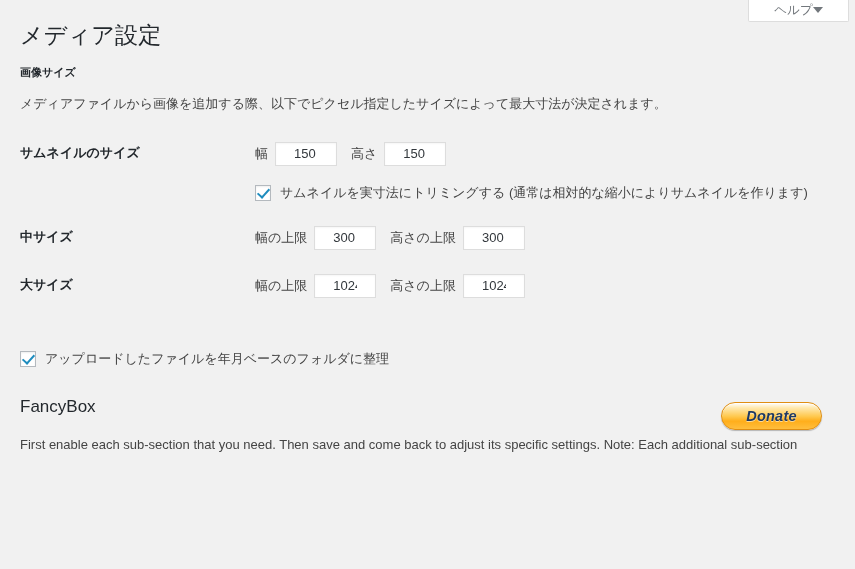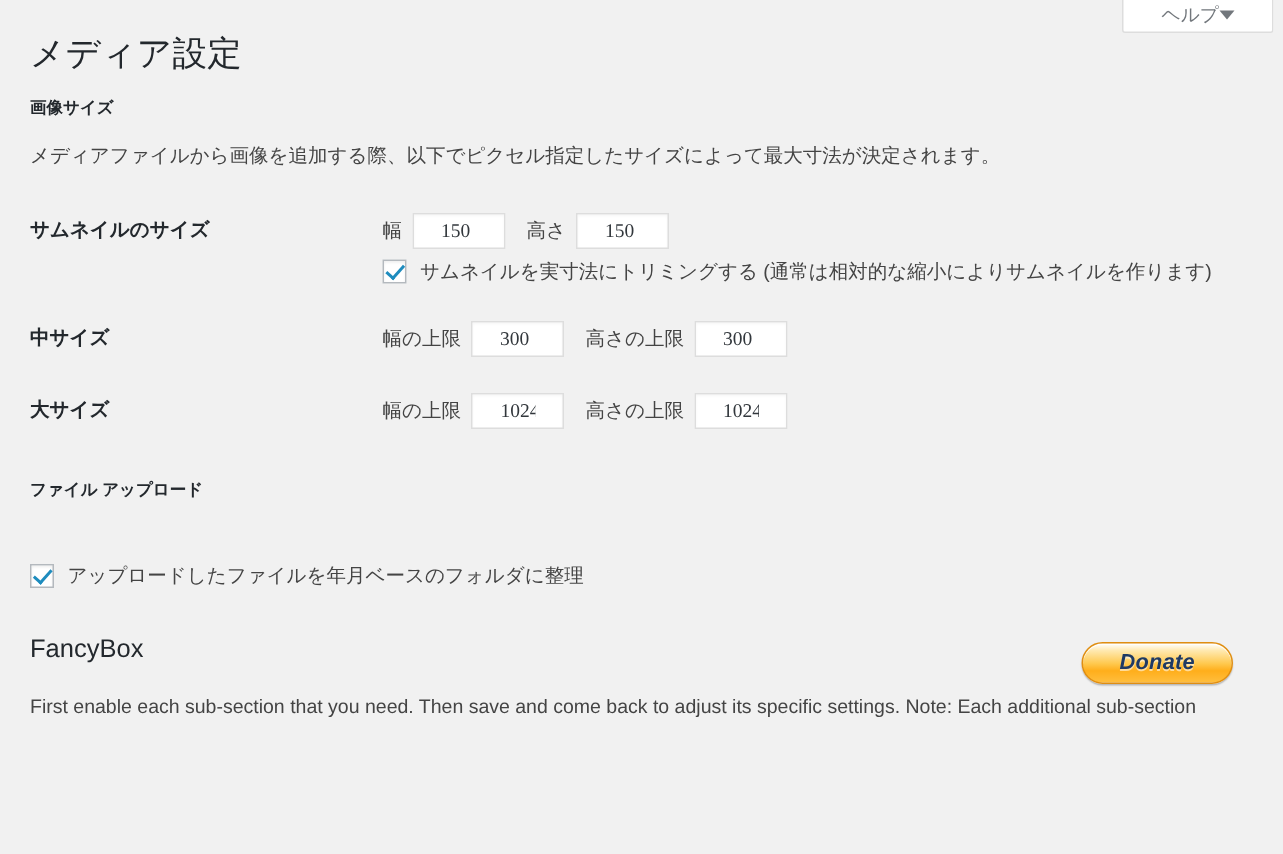--- a/index.html
+++ b/index.html
@@ -122,33 +122,33 @@
     width: 14px;
   }
 
   input.num {
     width: 62px;
     height: 24px;
     box-sizing: border-box;
     border: 1px solid #dddddd;
     background: #ffffff;
     color: #32373c;
-    font-family: Liberation Serif, serif;
+    font-family: Liberation Sans, sans-serif;
     font-size: 13px;
     padding: 0 18px;
     border-radius: 0;
     outline: none;
     box-shadow: inset 0 1px 2px rgba(0,0,0,0.04);
   }
 
   
   .cb-line {
     display: flex;
     align-items: center;
-    margin-top: 6px;
+    margin-top: 18px;
   }
   .cb-line.standalone {
     margin-top: 0;
   }
   .cbox {
     position: relative;
     width: 16px;
     height: 16px;
     min-width: 16px;
     box-sizing: border-box;
@@ -294,21 +294,20 @@
             <input class="num" type="text" value="1024" style="">
             <span class="gap"></span>
             <span class="field-label">高さの上限</span>
             <input class="num" type="text" value="1024" style="">
           </div>
         </td>
       </tr>
     </tbody>
   </table>
 
-  <h2 class="section-title" style="margin-top:22px;margin-bottom:0;">ファイル アップロード</h2>
 
   <div class="cb-line standalone" style="margin-top:40px;">
     <span class="cbox checked"></span>
     <span class="cb-label">アップロードしたファイルを年月ベースのフォルダに整理</span>
   </div>
 
   <div class="fancybox-section">
 
     <div class="donate-btn">
       <span>Donate</span>

